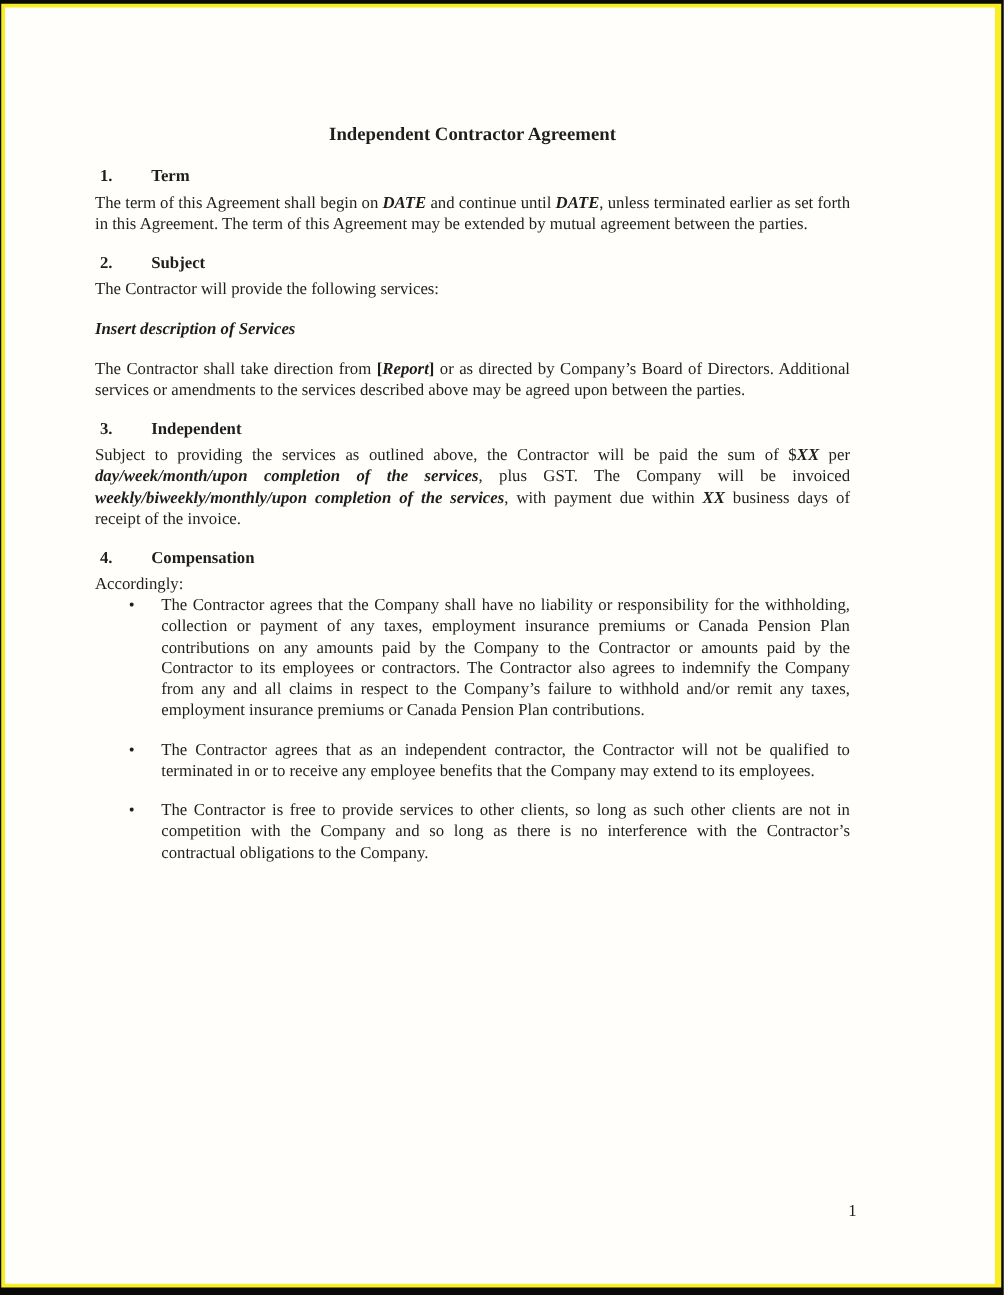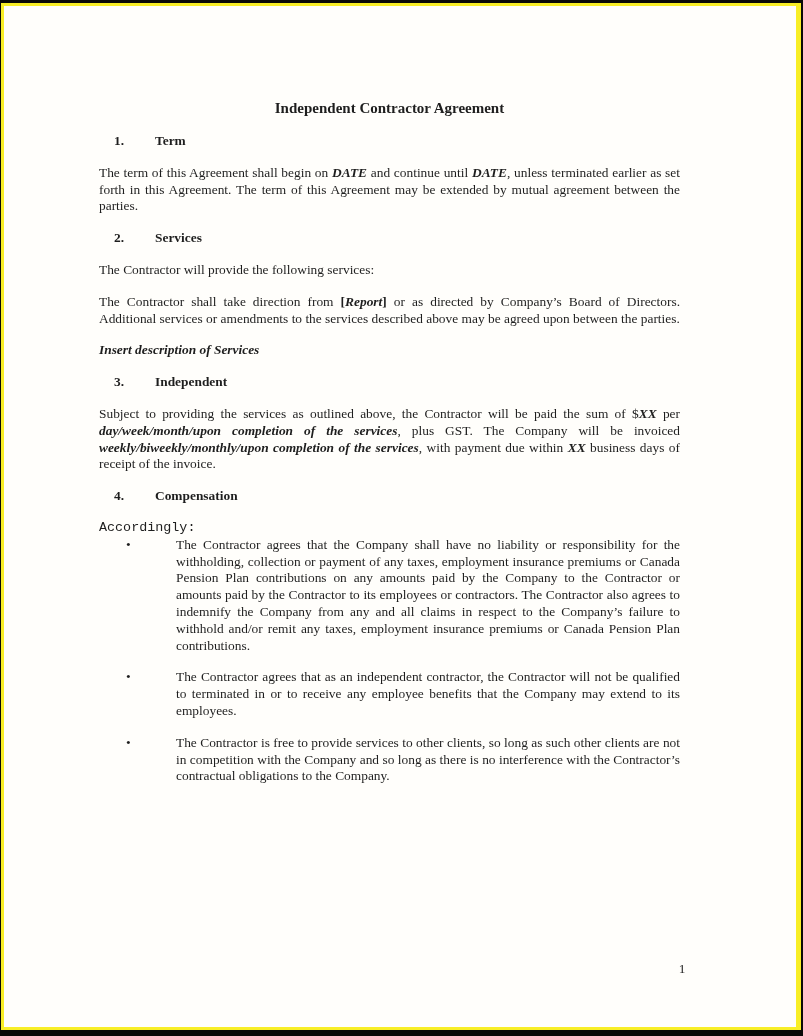--- a/index.html
+++ b/index.html
@@ -14,37 +14,37 @@
   .yellow-frame {
     position: absolute; left: 1px; top: 3px; right: 2px; bottom: 6px;
     background: var(--frame-yellow, #f8ee26);
   }
   .paper {
     position: absolute; left: 4px; top: 6px; right: 7px; bottom: 9px;
     background: var(--paper, #fffefb);
     color: var(--text, #1e1e1e);
     font-size: 13.4px;
     line-height: 16.8px;
-    padding: 93px 116px 0 95px;
+    padding: 93px 116px 0 72px;
   }
   .doc-title {
     margin: 0 0 15px 0;
     text-align: center;
     font-size: 15px;
     line-height: 19px;
     font-weight: bold;
   }
   .para { margin: 0 0 15px 0; }
   .jus { text-align: justify; }
-  .sec-heading { margin: 15px; font-weight: bold; }
+  .sec-heading { margin: 4px; font-weight: bold; }
   .sec-num { display: inline-block; width: 41px; }
-  .accordingly { margin: 0; font-family: Liberation Mono, monospace; }
+  .accordingly { margin: 0; }
   .bullet-item { position: relative; padding-left: 53px; margin: 0 0 15px 0; }
   .bullet-dot { position: absolute; left: 27px; top: 0; }
-  .bullet-text { display: block; text-align: justify; margin-left: 24px; }
+  .bullet-text { display: block; text-align: justify; }
   .seg-b { font-weight: bold; }
   .seg-bi { font-weight: bold; font-style: italic; }
   .page-number {
     position: absolute; left: 668px; top: 955px;
     width: 20px; text-align: center;
   }
 </style>
 </head>
 <body>
 
@@ -52,26 +52,26 @@
 
 <div class="paper">
 
   <h1 class="doc-title">Independent Contractor Agreement</h1>
 
 
 
   <p class="sec-heading"><span class="sec-num">1.</span><span class="sec-title">Term</span></p>
   <p class="para jus"><span>The term of this Agreement shall begin on </span><span class="seg-bi">DATE</span><span> and continue until </span><span class="seg-bi">DATE</span><span>, unless terminated earlier as set forth in this Agreement. The term of this Agreement may be extended by mutual agreement between the parties.</span></p>
 
-  <p class="sec-heading"><span class="sec-num">2.</span><span class="sec-title">Services</span></p>
+  <p class="sec-heading"><span class="sec-num">2.</span><span class="sec-title">Subject</span></p>
   <p class="para jus"><span>The Contractor will provide the following services:</span></p>
 
+  <p class="para"><span class="seg-bi">Insert description of Services</span></p>
+
   <p class="para jus"><span>The Contractor shall take direction from </span><span class="seg-b">[</span><span class="seg-bi">Report</span><span class="seg-b">]</span><span> or as directed by Company’s Board of Directors. Additional services or amendments to the services described above may be agreed upon between the parties.</span></p>
-
-  <p class="para"><span class="seg-bi">Insert description of Services</span></p>
 
   <p class="sec-heading"><span class="sec-num">3.</span><span class="sec-title">Independent</span></p>
   <p class="para jus"><span>Subject to providing the services as outlined above, the Contractor will be paid the sum of $</span><span class="seg-bi">XX</span><span> per </span><span class="seg-bi">day/week/month/upon completion of the services</span><span>, plus GST. The Company will be invoiced </span><span class="seg-bi">weekly/biweekly/monthly/upon completion of the services</span><span>, with payment due within </span><span class="seg-bi">XX</span><span> business days of receipt of the invoice.</span></p>
 
   <p class="sec-heading"><span class="sec-num">4.</span><span class="sec-title">Compensation</span></p>
 
   <p class="para accordingly">Accordingly:</p>
 
   <div class="bullet-item">
     <span class="bullet-dot">•</span>

